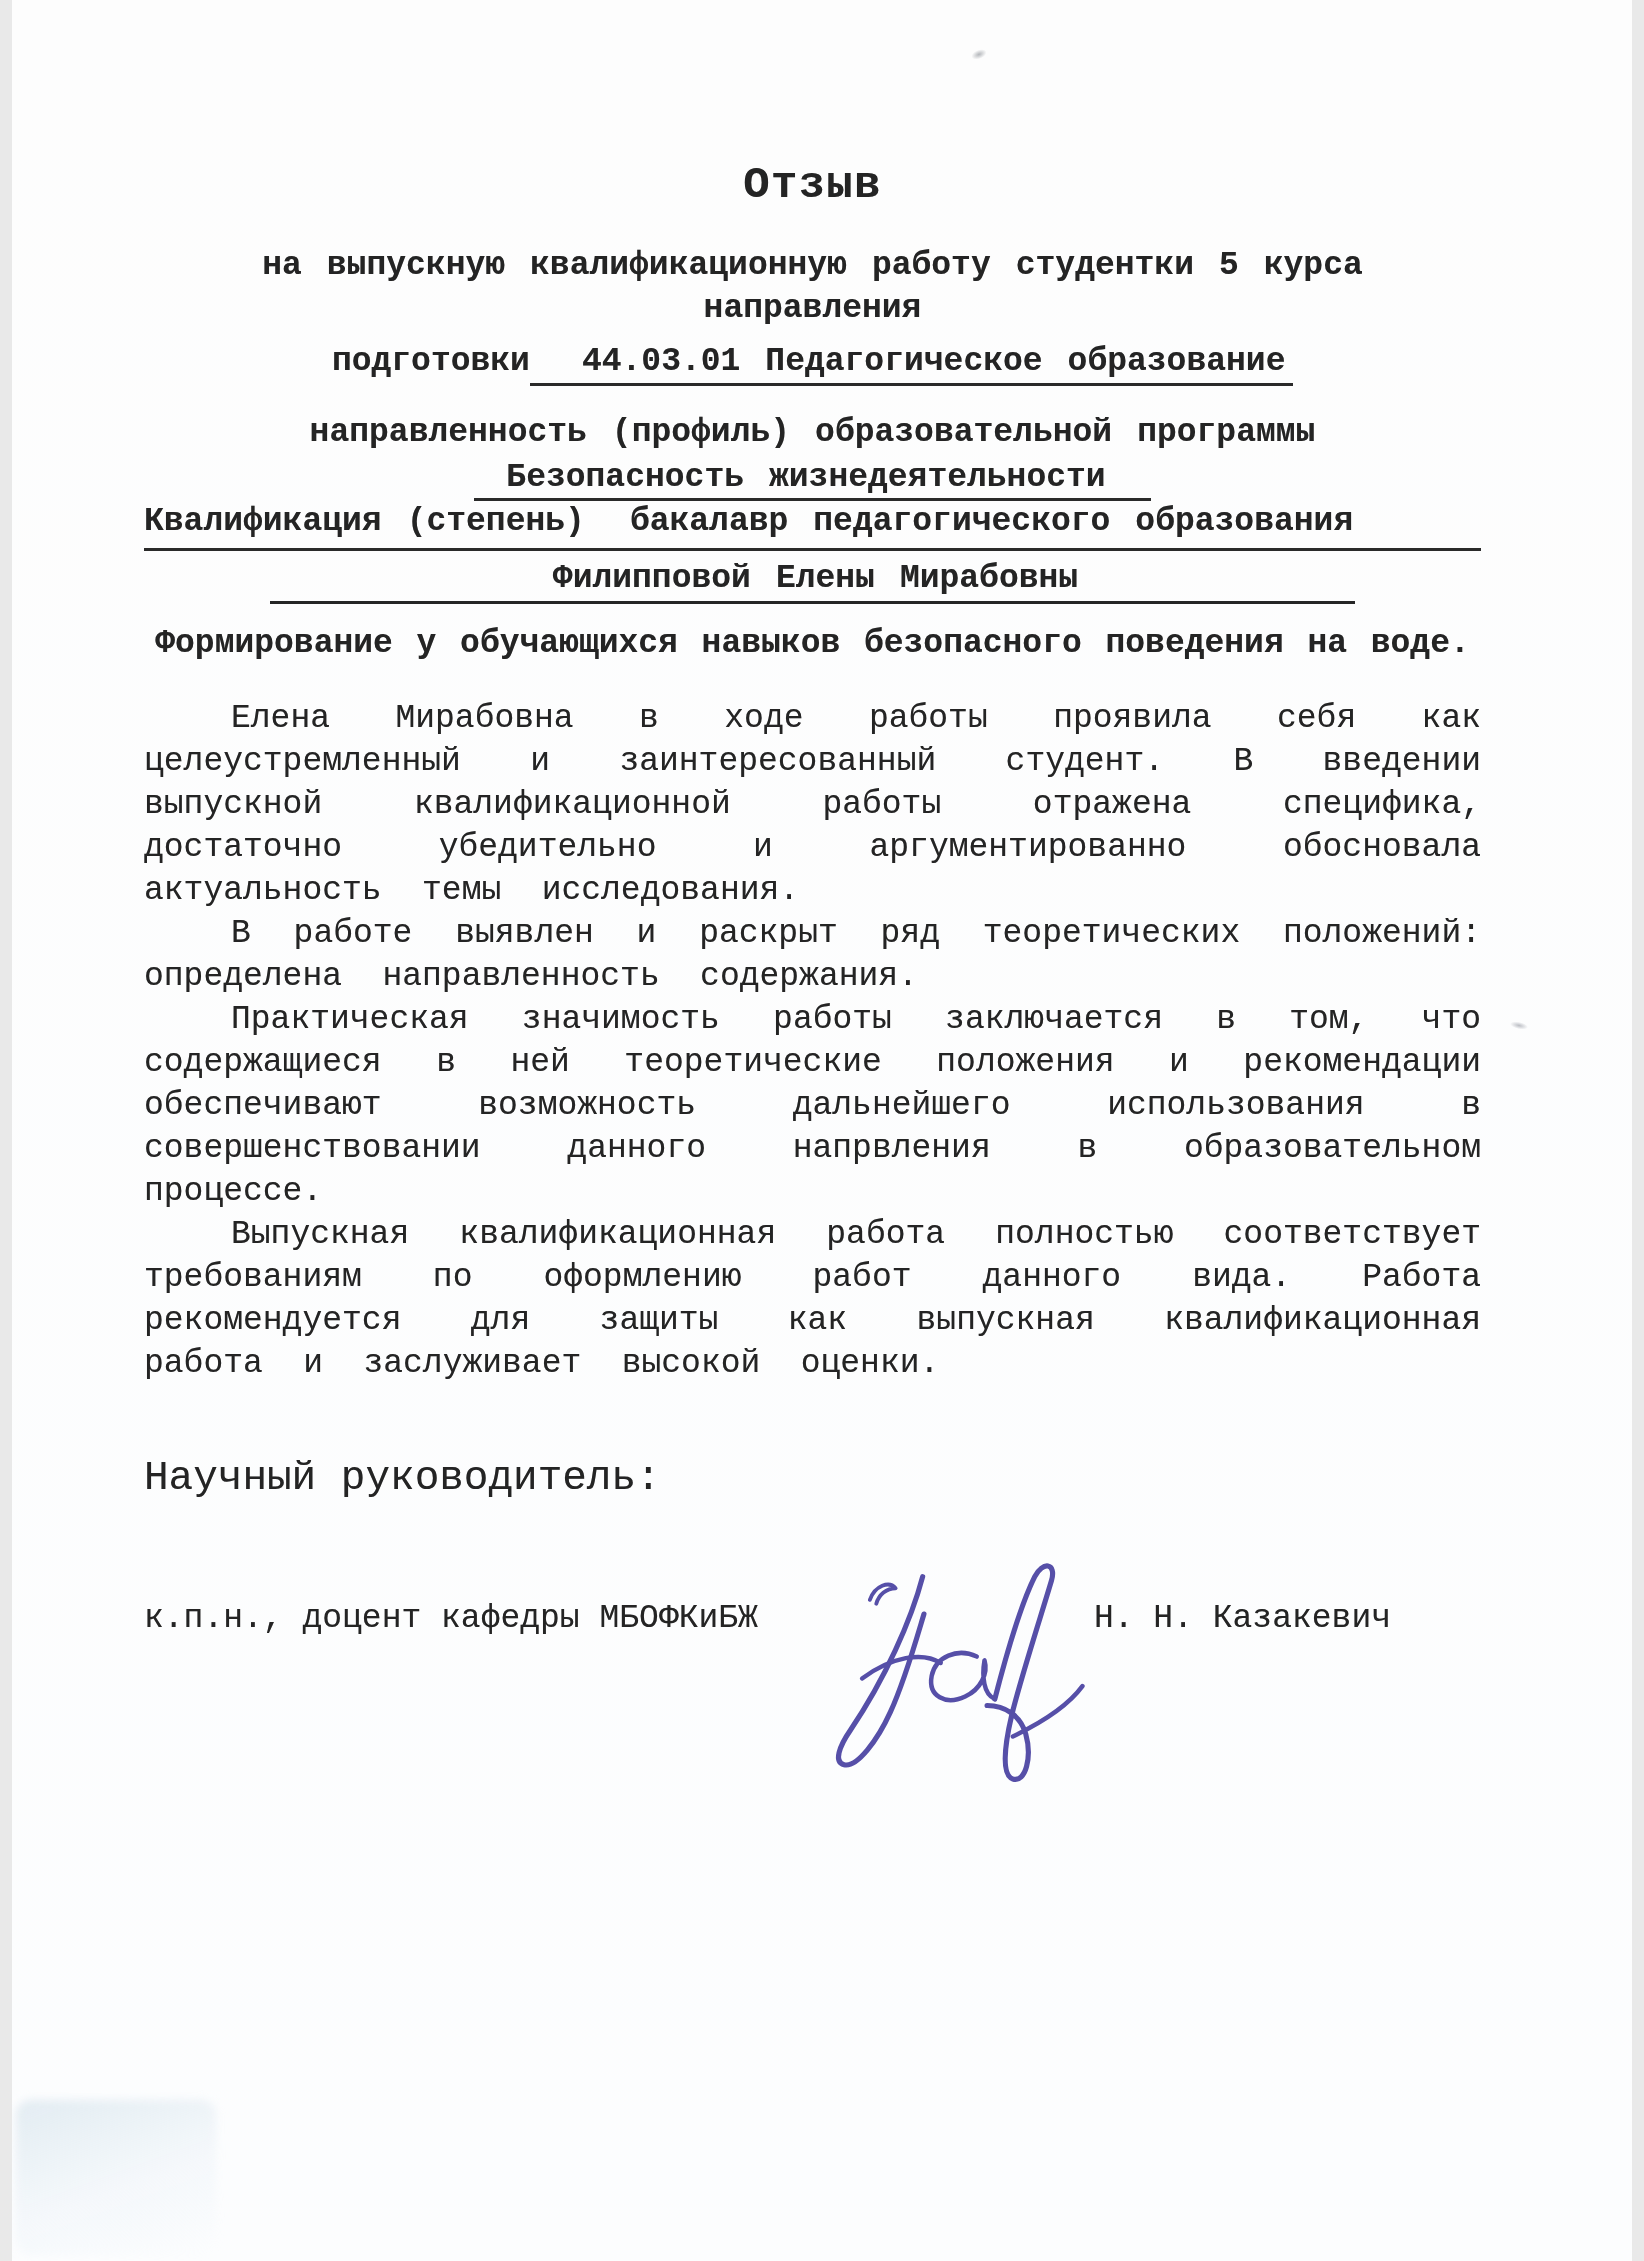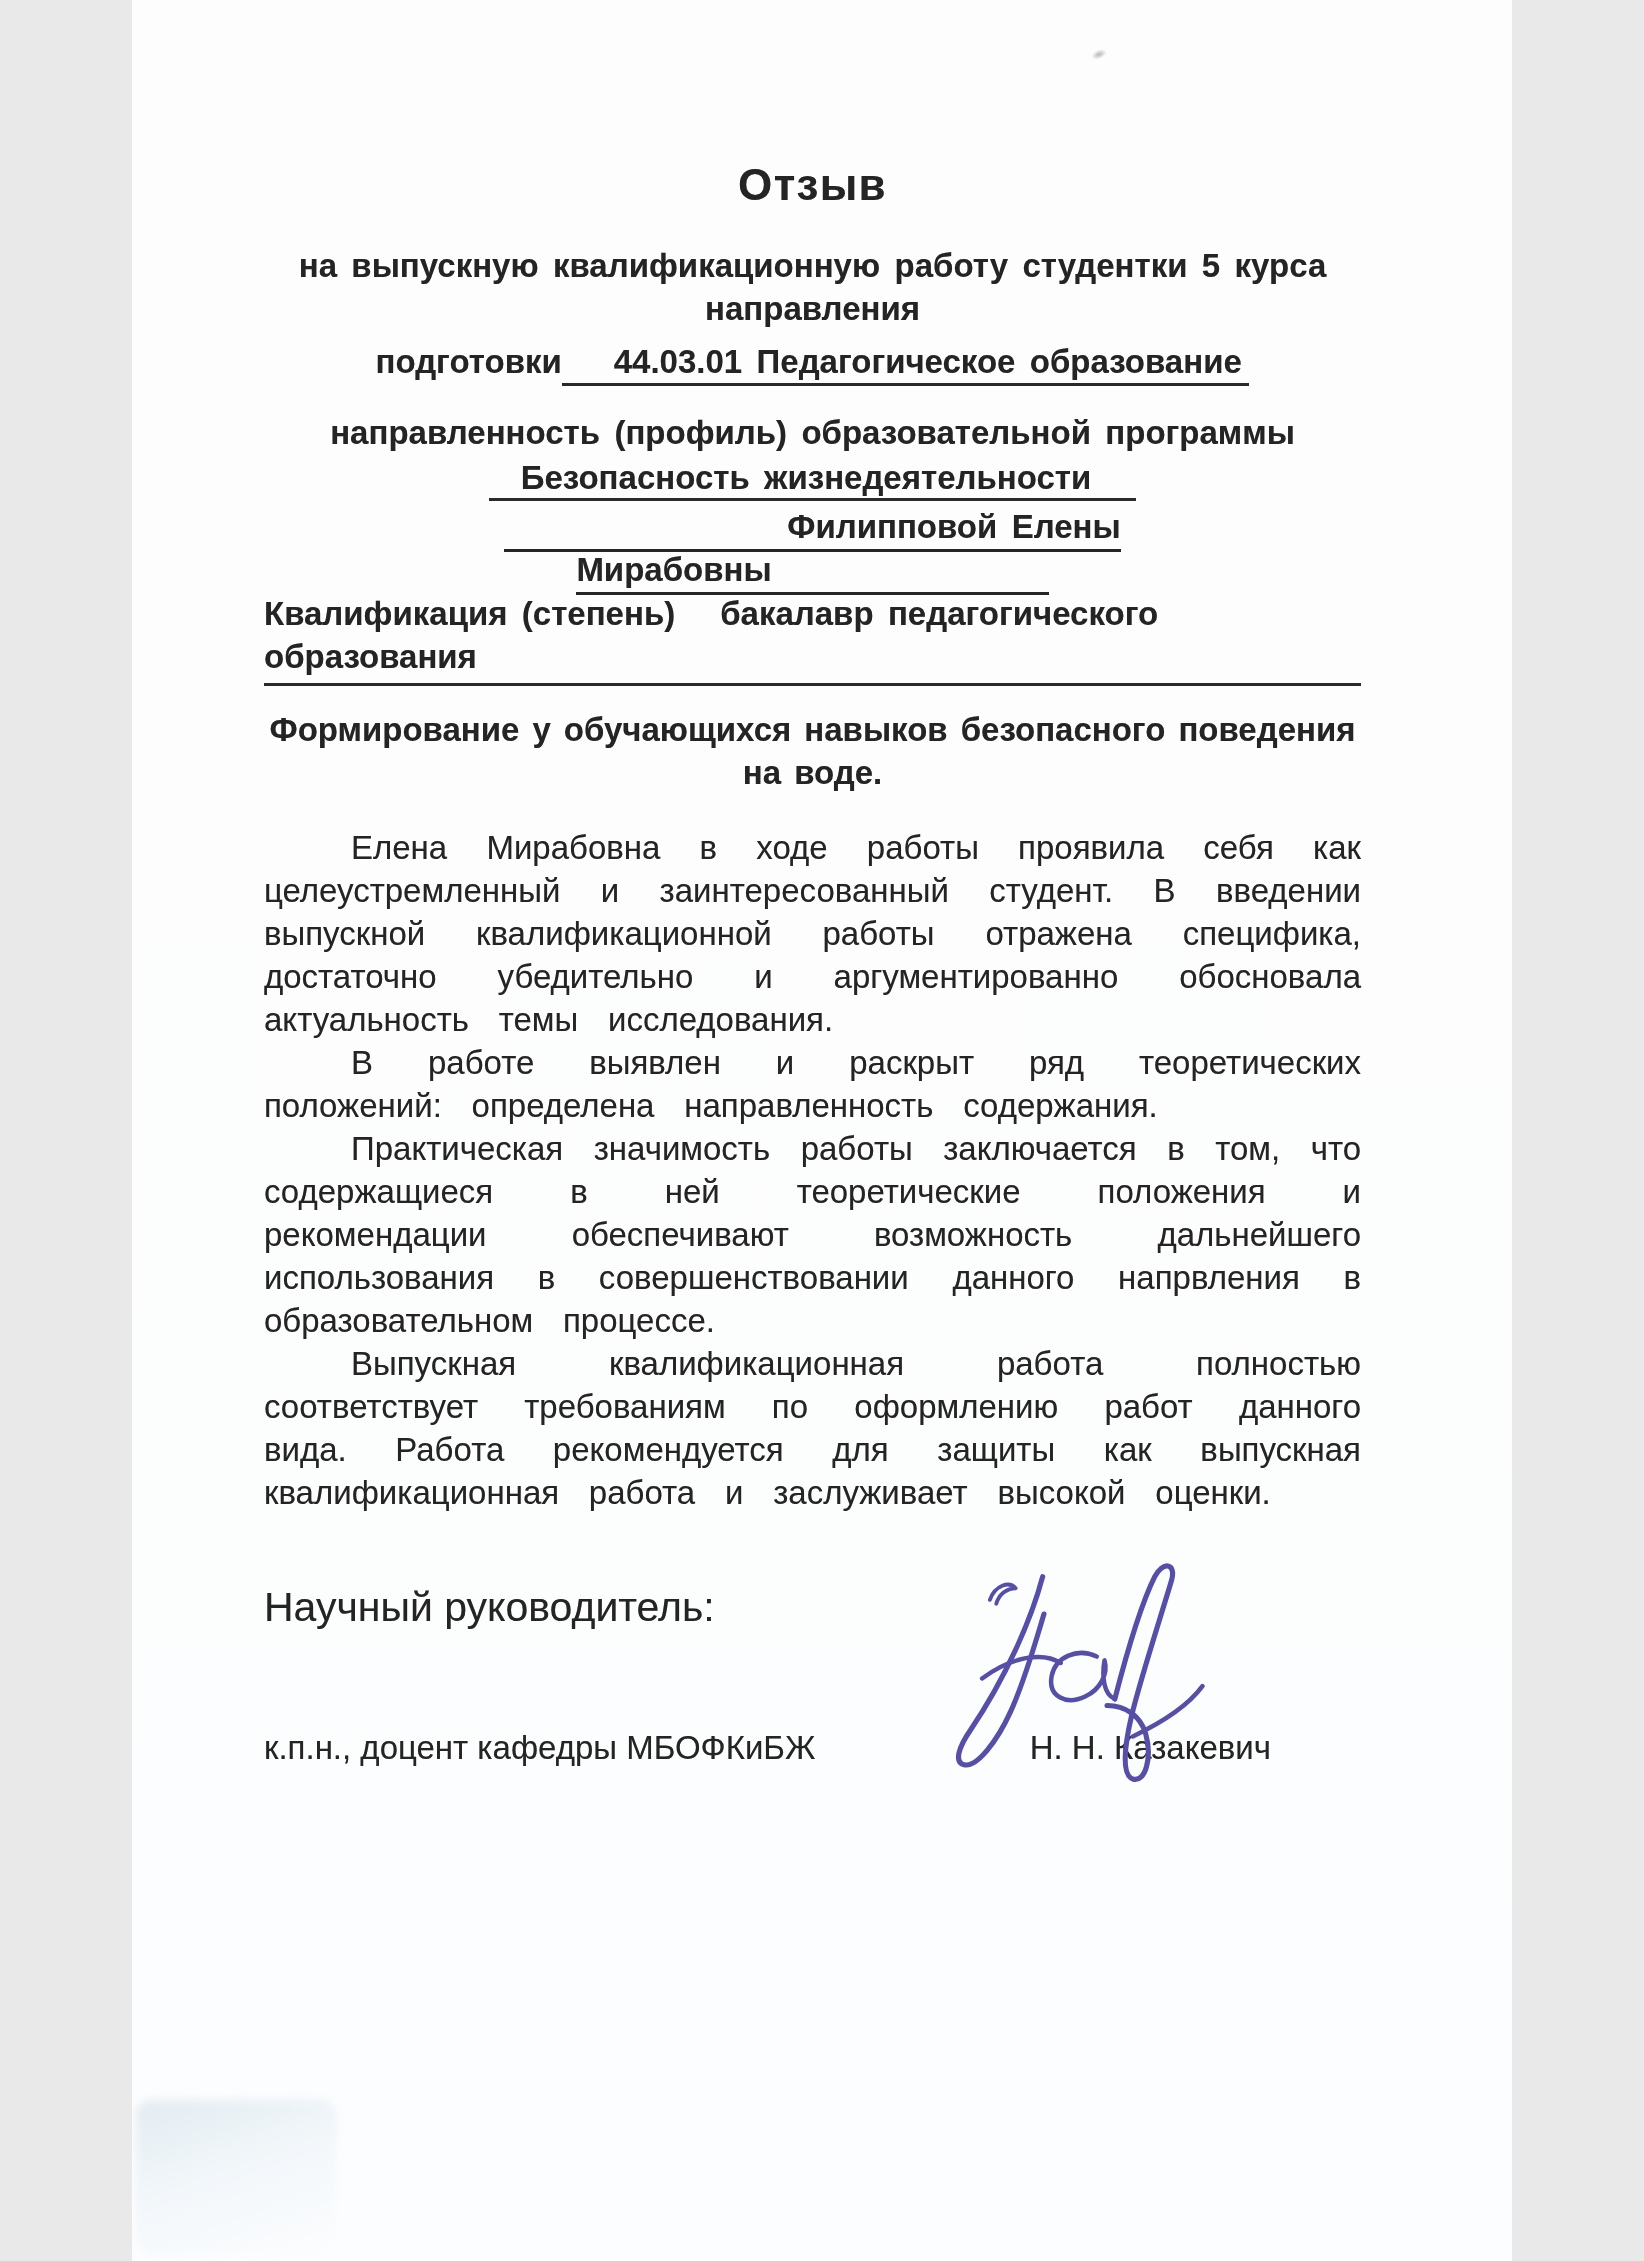--- a/index.html
+++ b/index.html
@@ -1,24 +1,24 @@
 <!DOCTYPE html>
 <html style="font-size:10.3px"><head>
 <meta charset="utf-8">
 <style>
   * { margin: 0; padding: 0; box-sizing: border-box; }
   html, body { background: #e9e9e9; }
   .page {
     position: relative;
-    width: 1380px;
+    width: 1620px;
     height: 2261px;
     margin: 0 auto;
     background: linear-gradient(180deg, #fdfdfd 0%, #fcfdfe 100%);
     overflow: hidden;
-    font-family: Liberation Sans, sans-serif;
+    font-family: Liberation Mono, monospace;
     color: #242424;
     text-shadow: 0 0 0.6px rgba(45,45,45,0.35);
   }
   .content { padding: 0 151px 0 132px; }
 
   .doc-title {
     margin-top: 162px;
     text-align: center;
     font-size: 44px;
     line-height: 46px;
@@ -133,23 +133,23 @@
     <div class="doc-title">Отзыв</div>
 
     <div class="hdr hdr-1">на выпускную квалификационную работу студентки 5 курса  направления</div>
 
     <div class="hdr hdr-2"><span>подготовки</span><span class="u-val">44.03.01 Педагогическое образование</span></div>
 
     <div class="hdr hdr-3">направленность (профиль) образовательной программы</div>
 
     <div class="hdr hdr-4"><span class="u-wide">Безопасность жизнедеятельности</span></div>
 
+    <div class="hdr hdr-5"><span>Квалификация (степень)</span><span class="gap-after-label">бакалавр педагогического образования</span></div>
+
     <div class="hdr hdr-6"><span class="u-name">Филипповой Елены Мирабовны</span></div>
-
-    <div class="hdr hdr-5"><span>Квалификация (степень)</span><span class="gap-after-label">бакалавр педагогического образования</span></div>
 
     <div class="thesis-title">Формирование у обучающихся навыков безопасного поведения на воде.</div>
 
     <div class="body-text">
       <p>Елена Мирабовна в ходе работы проявила себя как целеустремленный и заинтересованный студент. В введении выпускной квалификационной работы отражена специфика, достаточно убедительно и аргументированно обосновала актуальность темы исследования.</p>
       <p>В работе выявлен и раскрыт ряд теоретических положений: определена направленность содержания.</p>
       <p>Практическая значимость работы заключается в том, что содержащиеся в ней теоретические положения и рекомендации обеспечивают возможность дальнейшего использования в совершенствовании данного напрвления в образовательном процессе.</p>
       <p>Выпускная квалификационная работа полностью соответствует требованиям по оформлению работ данного вида. Работа рекомендуется для защиты как выпускная квалификационная работа и заслуживает высокой оценки.</p>
     </div>
 

